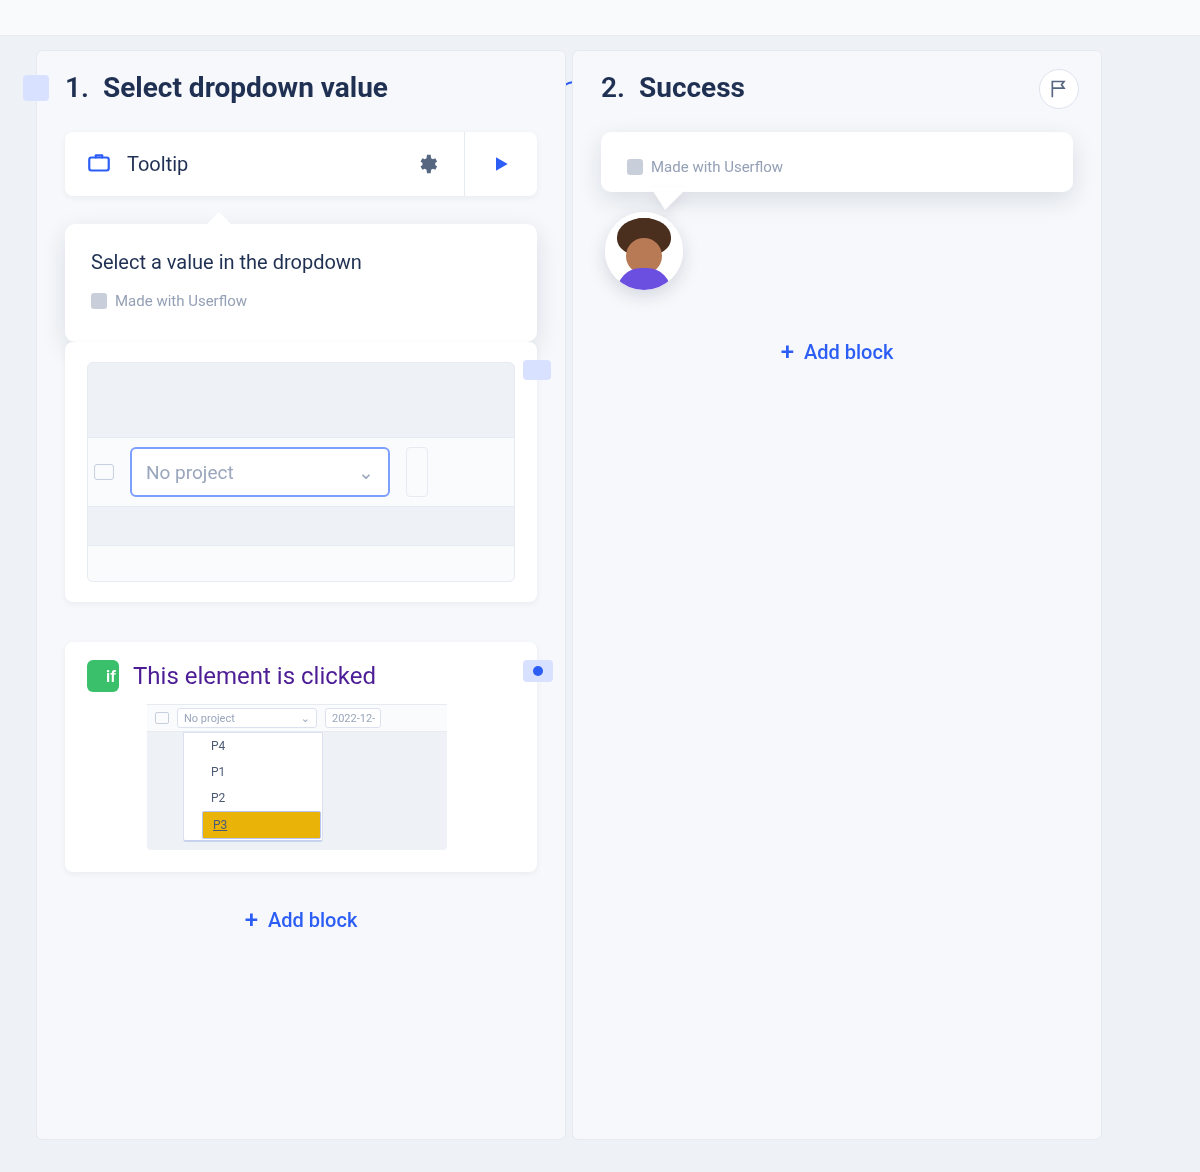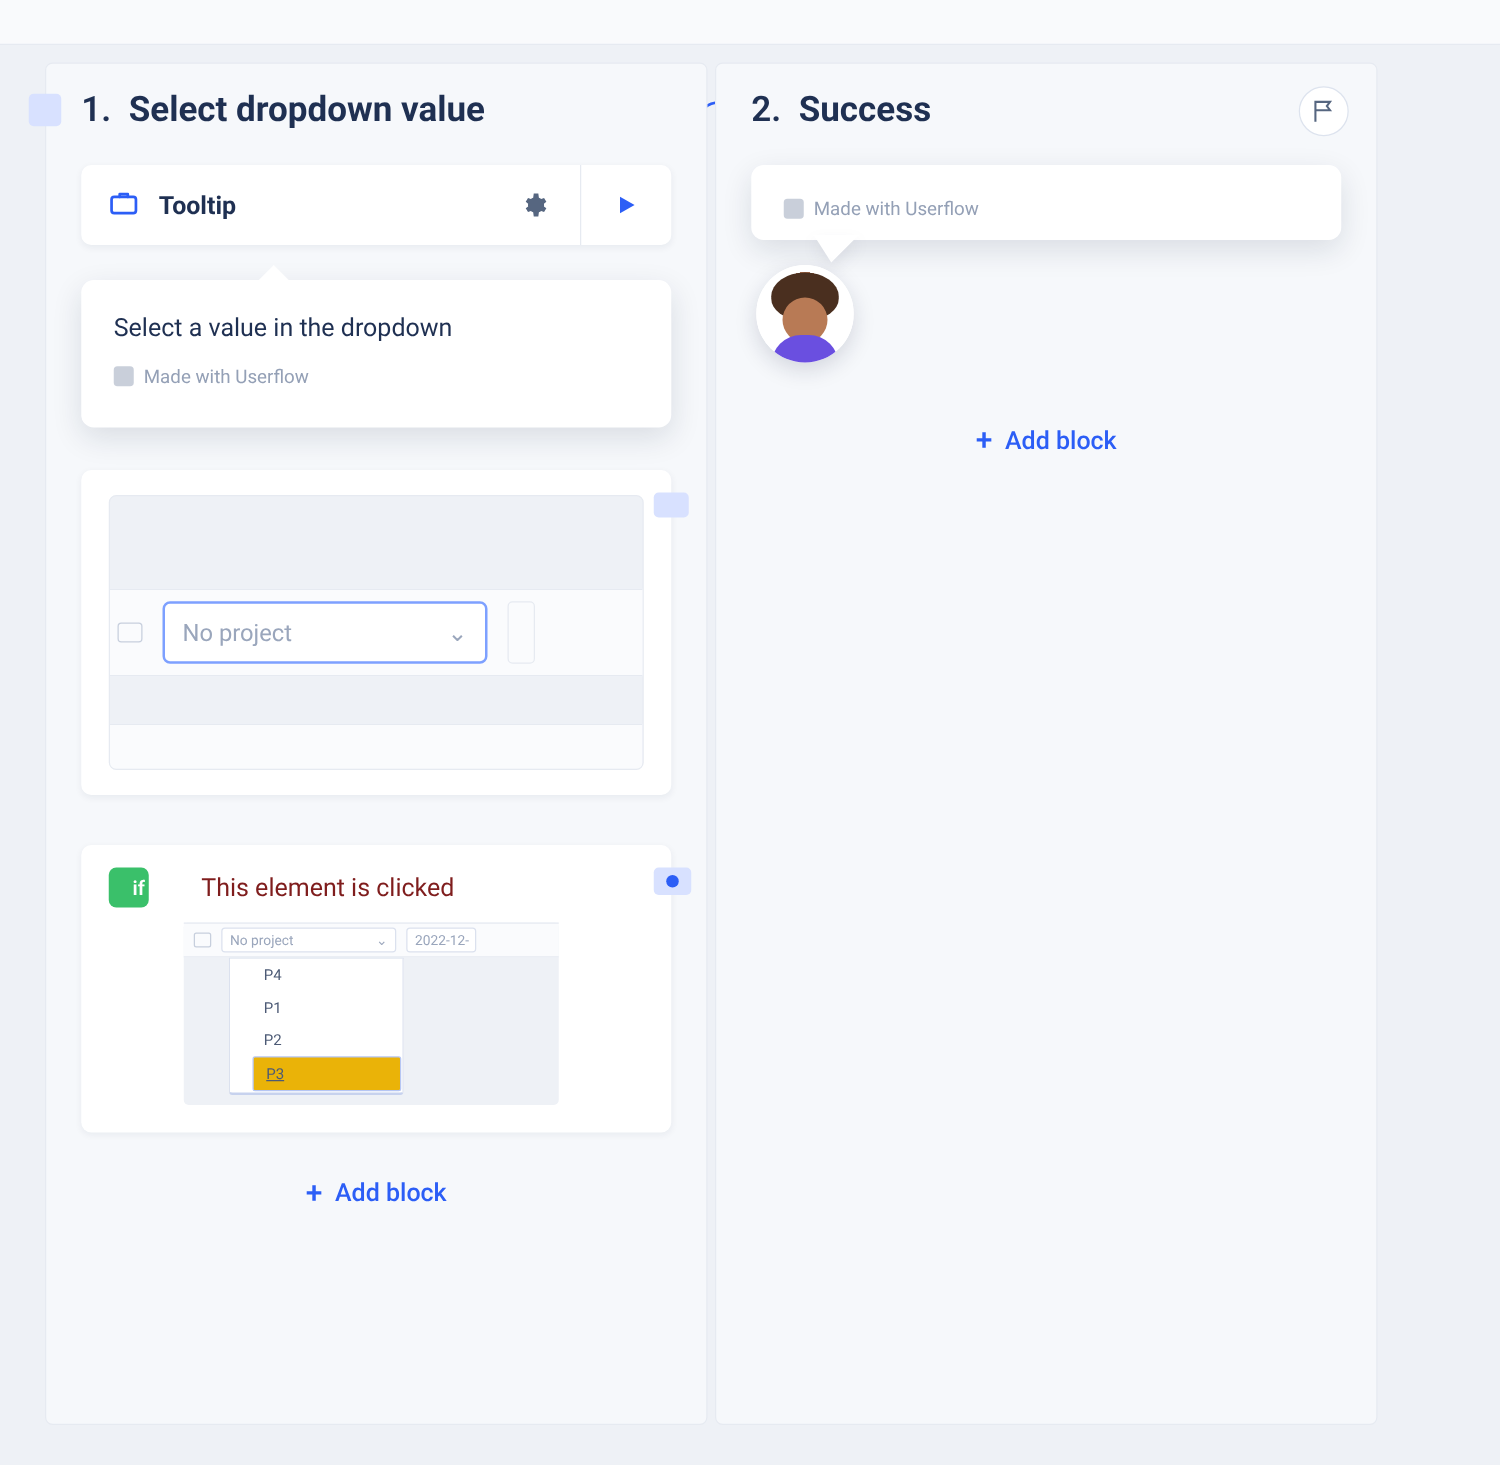--- a/index.html
+++ b/index.html
@@ -83,21 +83,21 @@
     height: 28px;
     margin-right: 14px;
     display: flex;
     align-items: center;
     justify-content: center;
     color: #2c5ef6;
   }
   .block-label {
     font-size: 20px;
     color: #1f3052;
-    font-weight: 700;
+    font-weight: 400;
     flex: 1;
   }
   .gear {
     width: 22px;
     height: 22px;
     color: #566680;
     margin-right: 6px;
     cursor: pointer;
   }
   .play-section {
@@ -113,21 +113,20 @@
   }
   .block-head-row { display: flex; align-items: stretch; }
   .block-head-main { flex: 1; display: flex; align-items: center; padding: 18px 20px; }
 
   .tooltip-bubble {
     position: relative;
     background: #fff;
     border-radius: 10px;
     box-shadow: 0 8px 24px rgba(20,30,60,0.12);
     padding: 26px 26px 32px 26px;
-    margin-bottom: 34px;
   }
   .tooltip-bubble::before {
     content: "";
     position: absolute;
     top: -12px;
     left: 140px;
     width: 0; height: 0;
     border-left: 14px solid transparent;
     border-right: 14px solid transparent;
     border-bottom: 14px solid #fff;
@@ -247,23 +246,22 @@
     border-radius: 6px;
     color: #fff;
     font-size: 16px;
     font-weight: 600;
     display: flex;
     align-items: center;
     justify-content: center;
     padding-left: 16px;
   }
   .if-title {
-    font-size: 20px;
-    color: #7f1d1d;
-    margin-left: 28px;
+    font-size: 24px;
+    color: #4c1d95;
   }
   .if-preview-wrap {
     margin-left: 60px;
     width: 300px;
     background: #eef1f6;
     border-radius: 4px;
     padding-bottom: 8px;
   }
   .if-top-row {
     display: flex;

